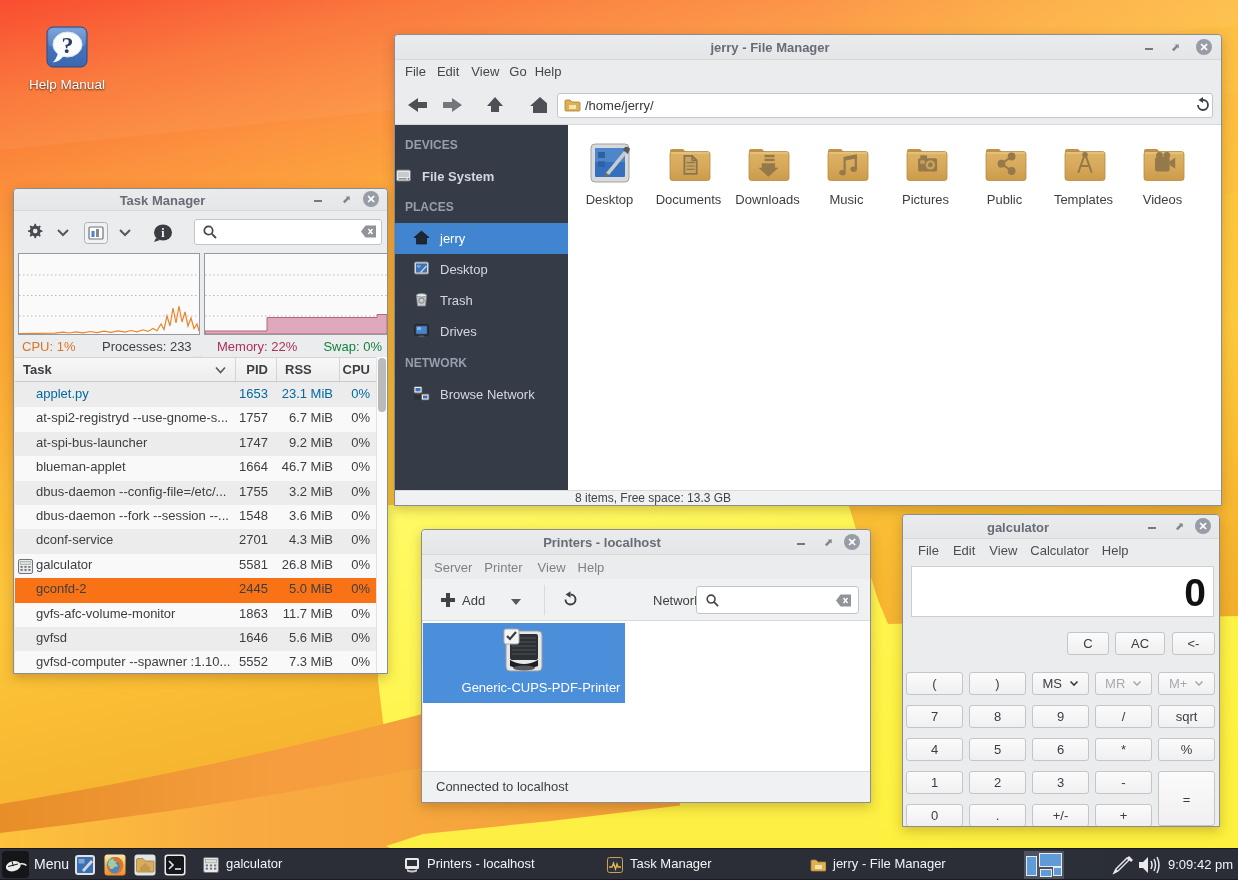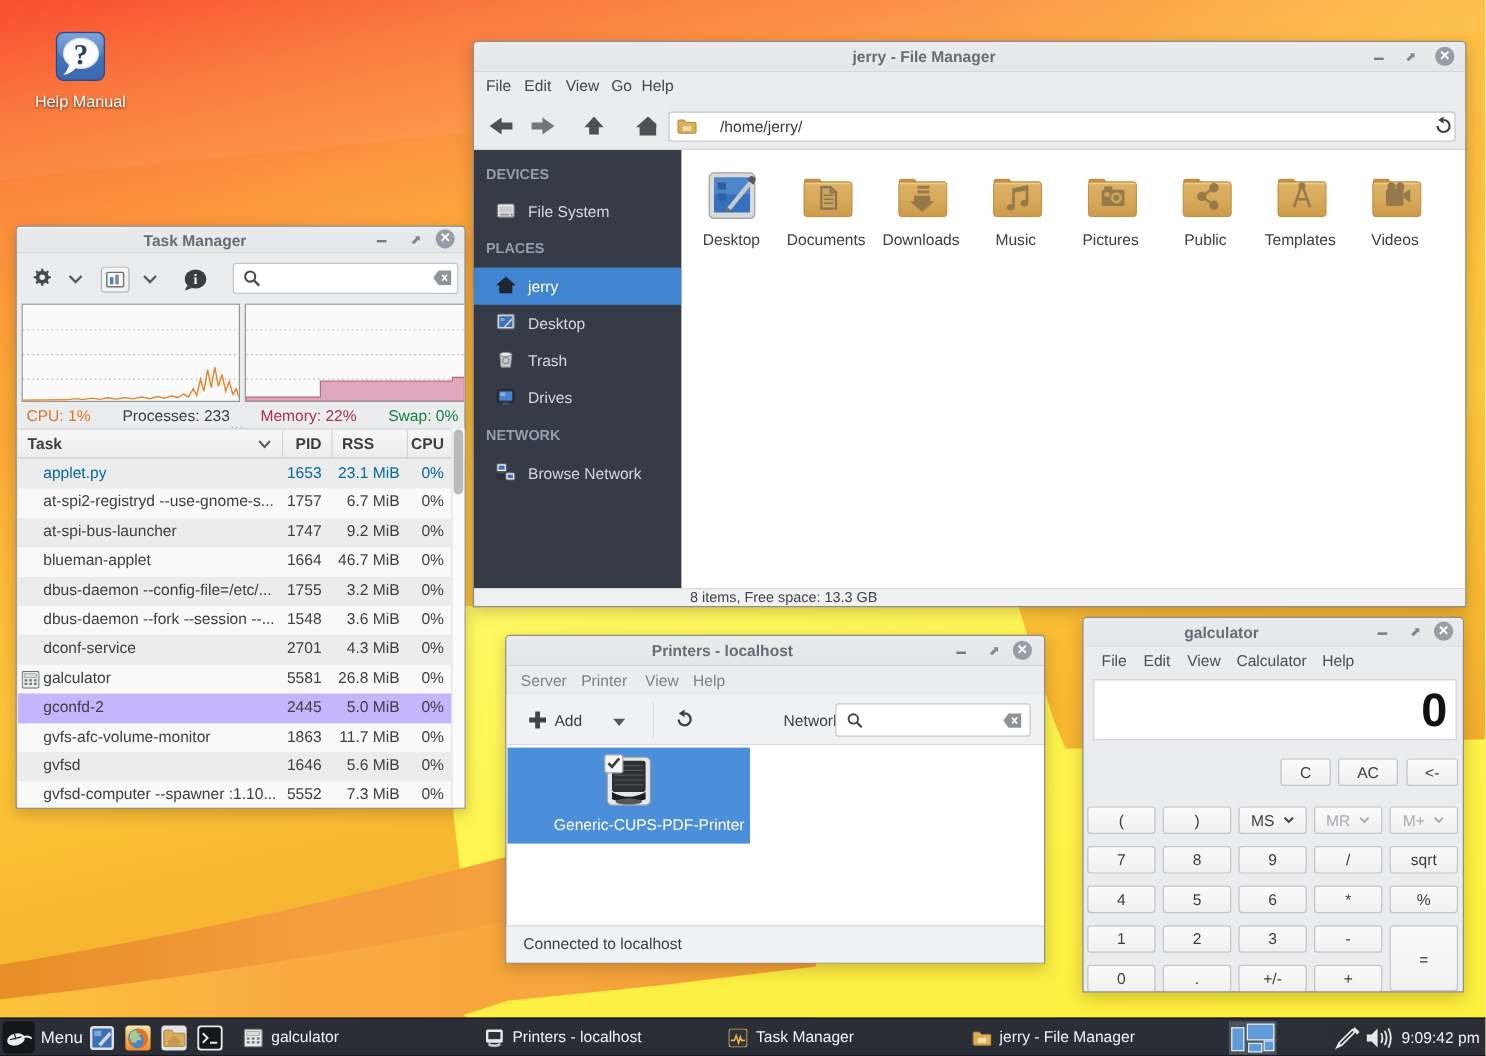--- a/index.html
+++ b/index.html
@@ -105,31 +105,31 @@
     <path d="M1 9 L11 2 L11 6 L20 6 L20 12 L11 12 L11 16 Z" fill="#4d5055"></path>
     <path d="M55 9 L45 2 L45 6 L36 6 L36 12 L45 12 L45 16 Z" fill="#73767b"></path>
     <path d="M88 1 L96 10 L92 10 L92 16 L84 16 L84 10 L80 10 Z" fill="#4d5055"></path>
     <path d="M136 1 L146 10 L143 10 L143 17 L129 17 L129 10 L126 10 Z" fill="#4d5055" transform="translate(-3,0)"></path>
   </svg>
   <div class="entry" style="left:162px;top:58px;width:656px;height:25px;"></div>
   <svg style="position:absolute;left:169px;top:62px;" width="17" height="17" viewBox="0 0 17 17">
     <path d="M1 4 Q1 3 2 3 L6 3 L8 5 L15 5 Q16 5 16 6 L16 13 Q16 14 15 14 L2 14 Q1 14 1 13 Z" fill="#dfaf53" stroke="#a8812f" stroke-width="0.8"></path>
     <rect x="5" y="8" width="7" height="4" fill="#f4e3b0"></rect>
   </svg>
-  <div style="position:absolute;left:205px;top:63px;font-size:13px;color:#35373b;">/home/jerry/</div>
+  <div style="position:absolute;left:190px;top:63px;font-size:13px;color:#35373b;">/home/jerry/</div>
   <svg style="position:absolute;left:800px;top:62px;" width="16" height="16" viewBox="0 0 16 16">
     <path d="M3 8 A5 5 0 1 0 8 3" fill="none" stroke="#3c3f44" stroke-width="1.8"></path>
     <path d="M8 0 L8 6 L3.5 3 Z" fill="#3c3f44"></path>
   </svg>
 
   <div style="position:absolute;left:0;top:90px;width:173px;height:366px;background:#353b47;overflow:hidden;font-size:13px;color:#d4d8e0;">
     <div style="position:absolute;left:0px;top:98px;width:173px;height:31px;background:#4185d1;"></div>
     <div style="margin:0;padding-top:5px;">
       <div style="height:31px;line-height:31px;padding-left:10px;color:#979eac;font-weight:bold;font-size:12px;">DEVICES</div>
-      <div style="height:31px;line-height:31px;padding-left:18px;"><svg class="sic" viewBox="0 0 17 17">
+      <div style="height:31px;line-height:31px;font-weight:bold;"><svg class="sic" viewBox="0 0 17 17">
             <rect x="1.5" y="3" width="14" height="11" rx="1.5" fill="#e8e9ea" stroke="#77797c" stroke-width="1"></rect>
             <rect x="3" y="5" width="11" height="5" fill="#c8cacc"></rect>
             <rect x="3.5" y="11" width="8" height="1.6" fill="#909396"></rect>
             <circle cx="13.5" cy="11.8" r="0.9" fill="#6b6e71"></circle>
           </svg><span style="margin-left:10px;">File System</span></div>
       <div style="height:31px;line-height:31px;padding-left:10px;color:#979eac;font-weight:bold;font-size:12px;">PLACES</div>
       <div style="height:31px;line-height:31px;padding-left:18px;color:#fff;position:relative;"><svg class="sic" viewBox="0 0 17 17">
             <path d="M8.5 2 L16 8.5 L13.5 8.5 L13.5 15 L3.5 15 L3.5 8.5 L1 8.5 Z" fill="#1f2733" stroke="#11161f" stroke-width="0.7"></path>
           </svg><span style="margin-left:10px;">jerry</span></div>
       <div style="height:31px;line-height:31px;padding-left:18px;"><svg class="sic" viewBox="0 0 17 17">
@@ -383,21 +383,21 @@
             <rect x="2.5" y="10" width="2.2" height="1.8"></rect>
             <rect x="6.4" y="10" width="2.2" height="1.8"></rect>
             <rect x="10.3" y="10" width="2.2" height="1.8"></rect>
           </g>
         </svg>
         <div style="position:absolute;left:21px;top:3px;white-space:nowrap;overflow:hidden;width:195px;">galculator</div>
         <div style="position:absolute;left:173px;top:3px;width:80px;text-align:right;">5581</div>
         <div style="position:absolute;left:238px;top:3px;width:80px;text-align:right;">26.8 MiB</div>
         <div style="position:absolute;left:295px;top:3px;width:60px;text-align:right;">0%</div>
       </div>
-      <div style="position:relative;height:24.4px;background:#c4b5fd;font-size:13px;color:#3c3e41;padding-left:32px;">
+      <div style="position:relative;height:24.4px;background:#f97316;font-size:13px;color:#3c3e41;padding-left:32px;">
         <div style="position:absolute;left:21px;top:3px;white-space:nowrap;overflow:hidden;width:195px;">gconfd-2</div>
         <div style="position:absolute;left:173px;top:3px;width:80px;text-align:right;">2445</div>
         <div style="position:absolute;left:238px;top:3px;width:80px;text-align:right;">5.0 MiB</div>
         <div style="position:absolute;left:295px;top:3px;width:60px;text-align:right;">0%</div>
       </div>
       <div style="position:relative;height:24.4px;background:#f9f9f9;font-size:13px;color:#3c3e41;">
         <div style="position:absolute;left:21px;top:3px;white-space:nowrap;overflow:hidden;width:195px;">gvfs-afc-volume-monitor</div>
         <div style="position:absolute;left:173px;top:3px;width:80px;text-align:right;">1863</div>
         <div style="position:absolute;left:238px;top:3px;width:80px;text-align:right;">11.7 MiB</div>
         <div style="position:absolute;left:295px;top:3px;width:60px;text-align:right;">0%</div>

